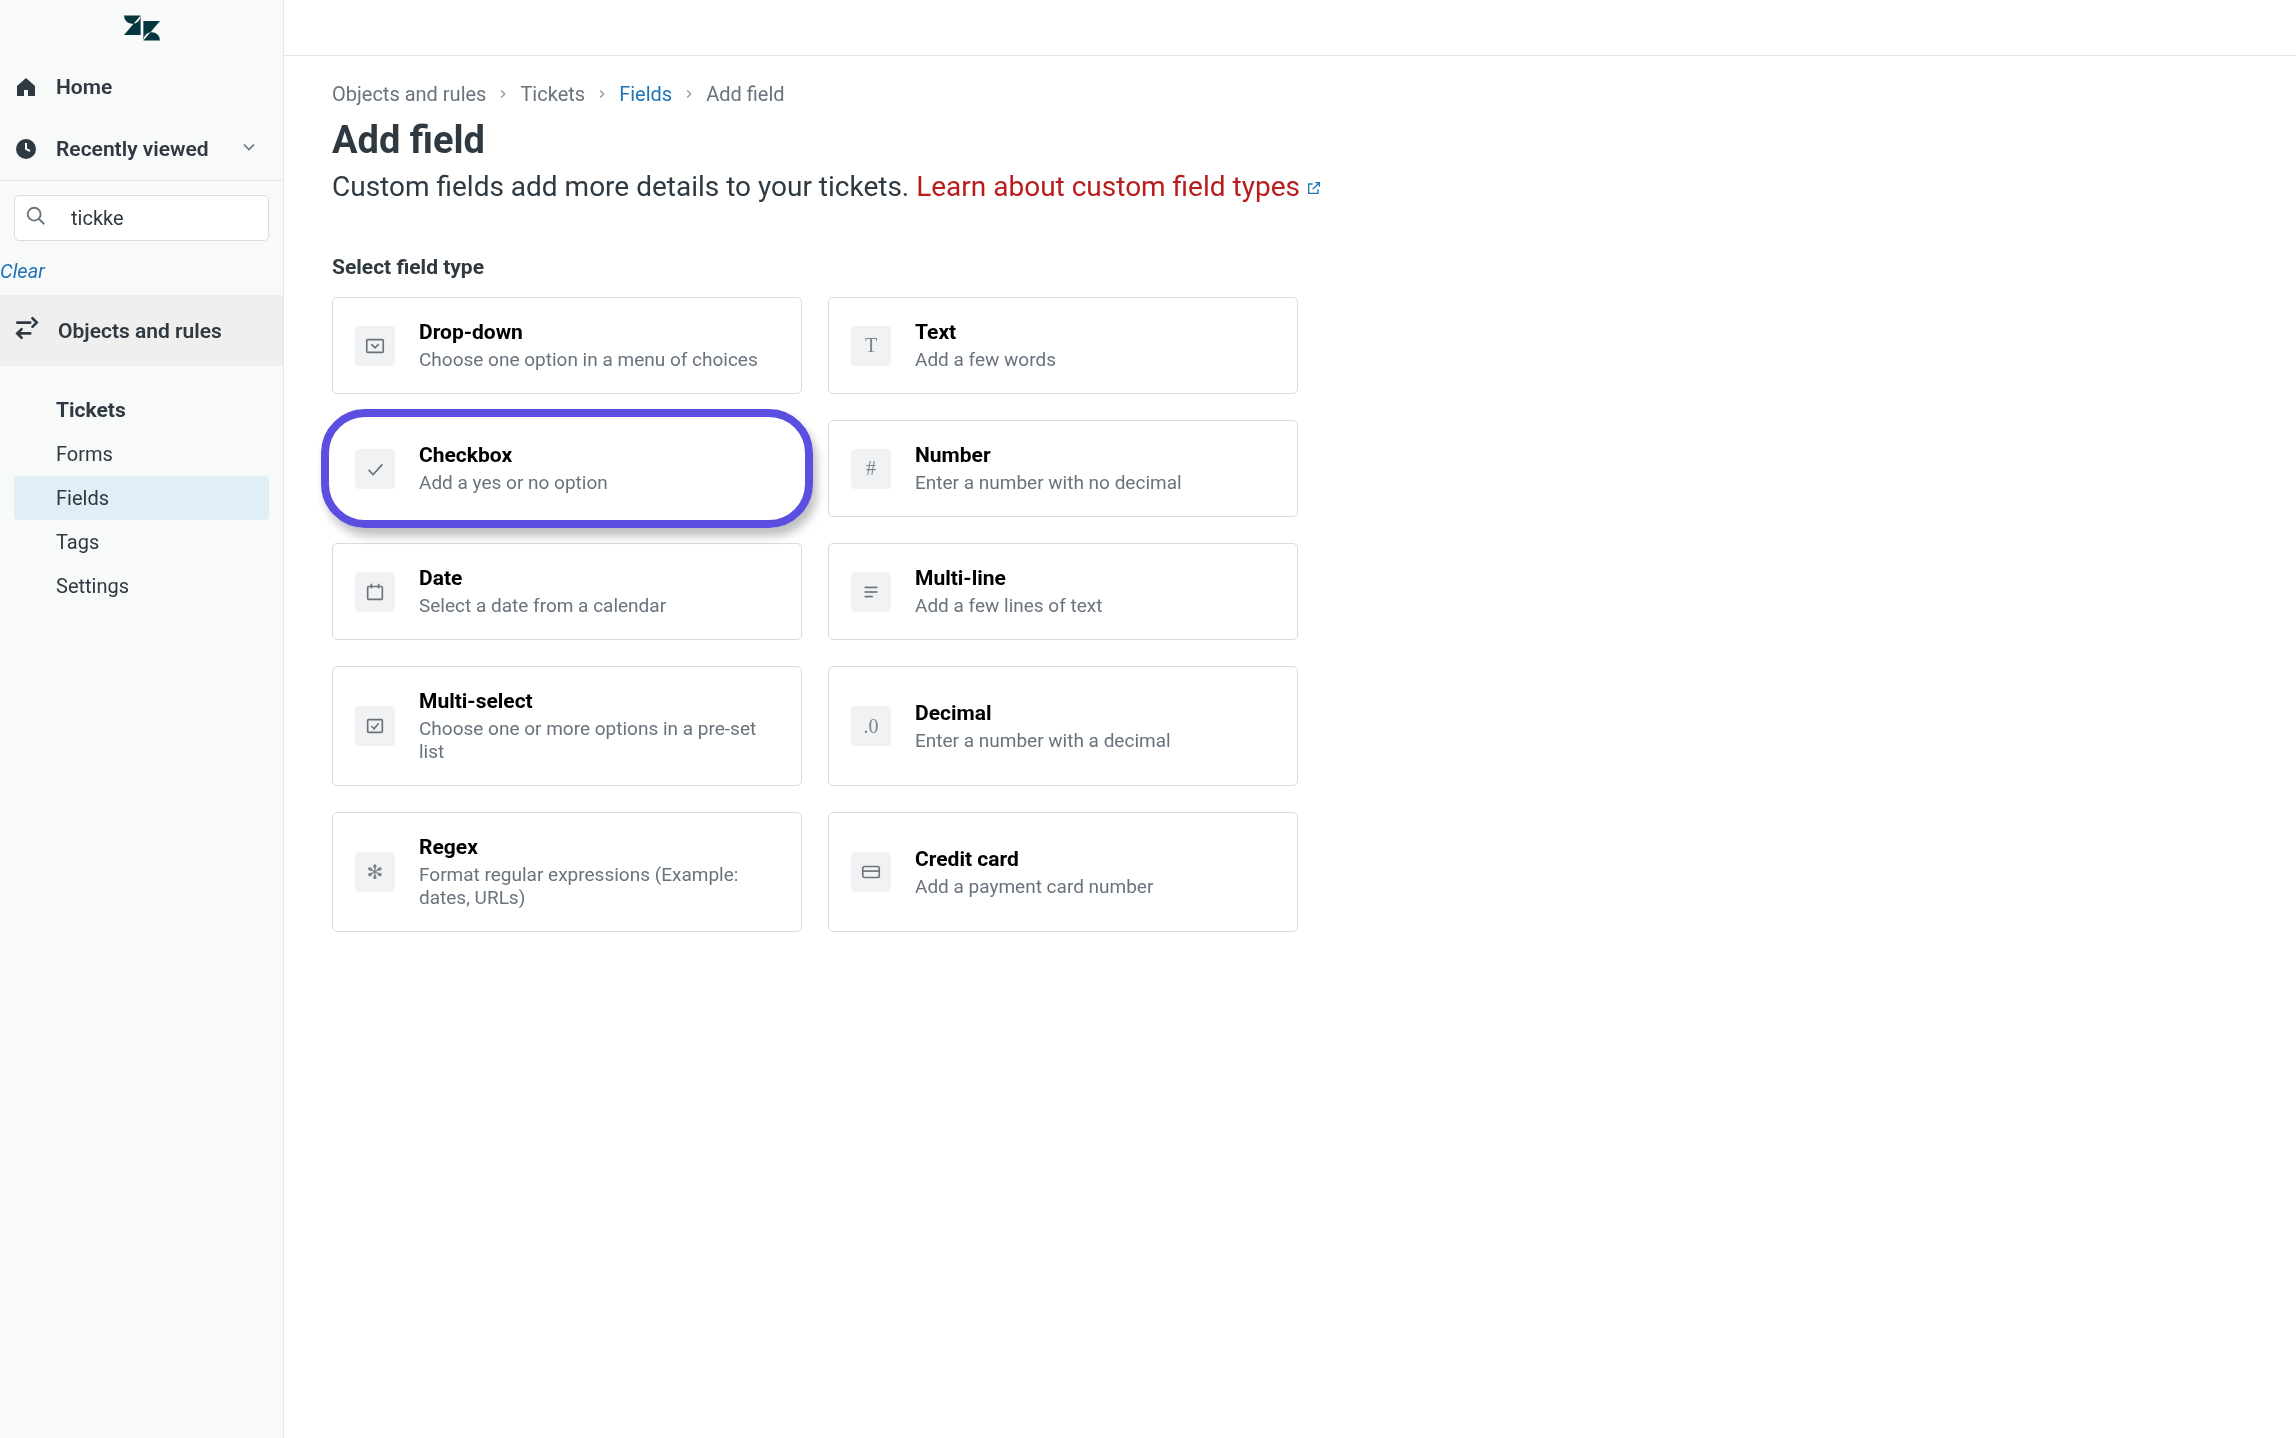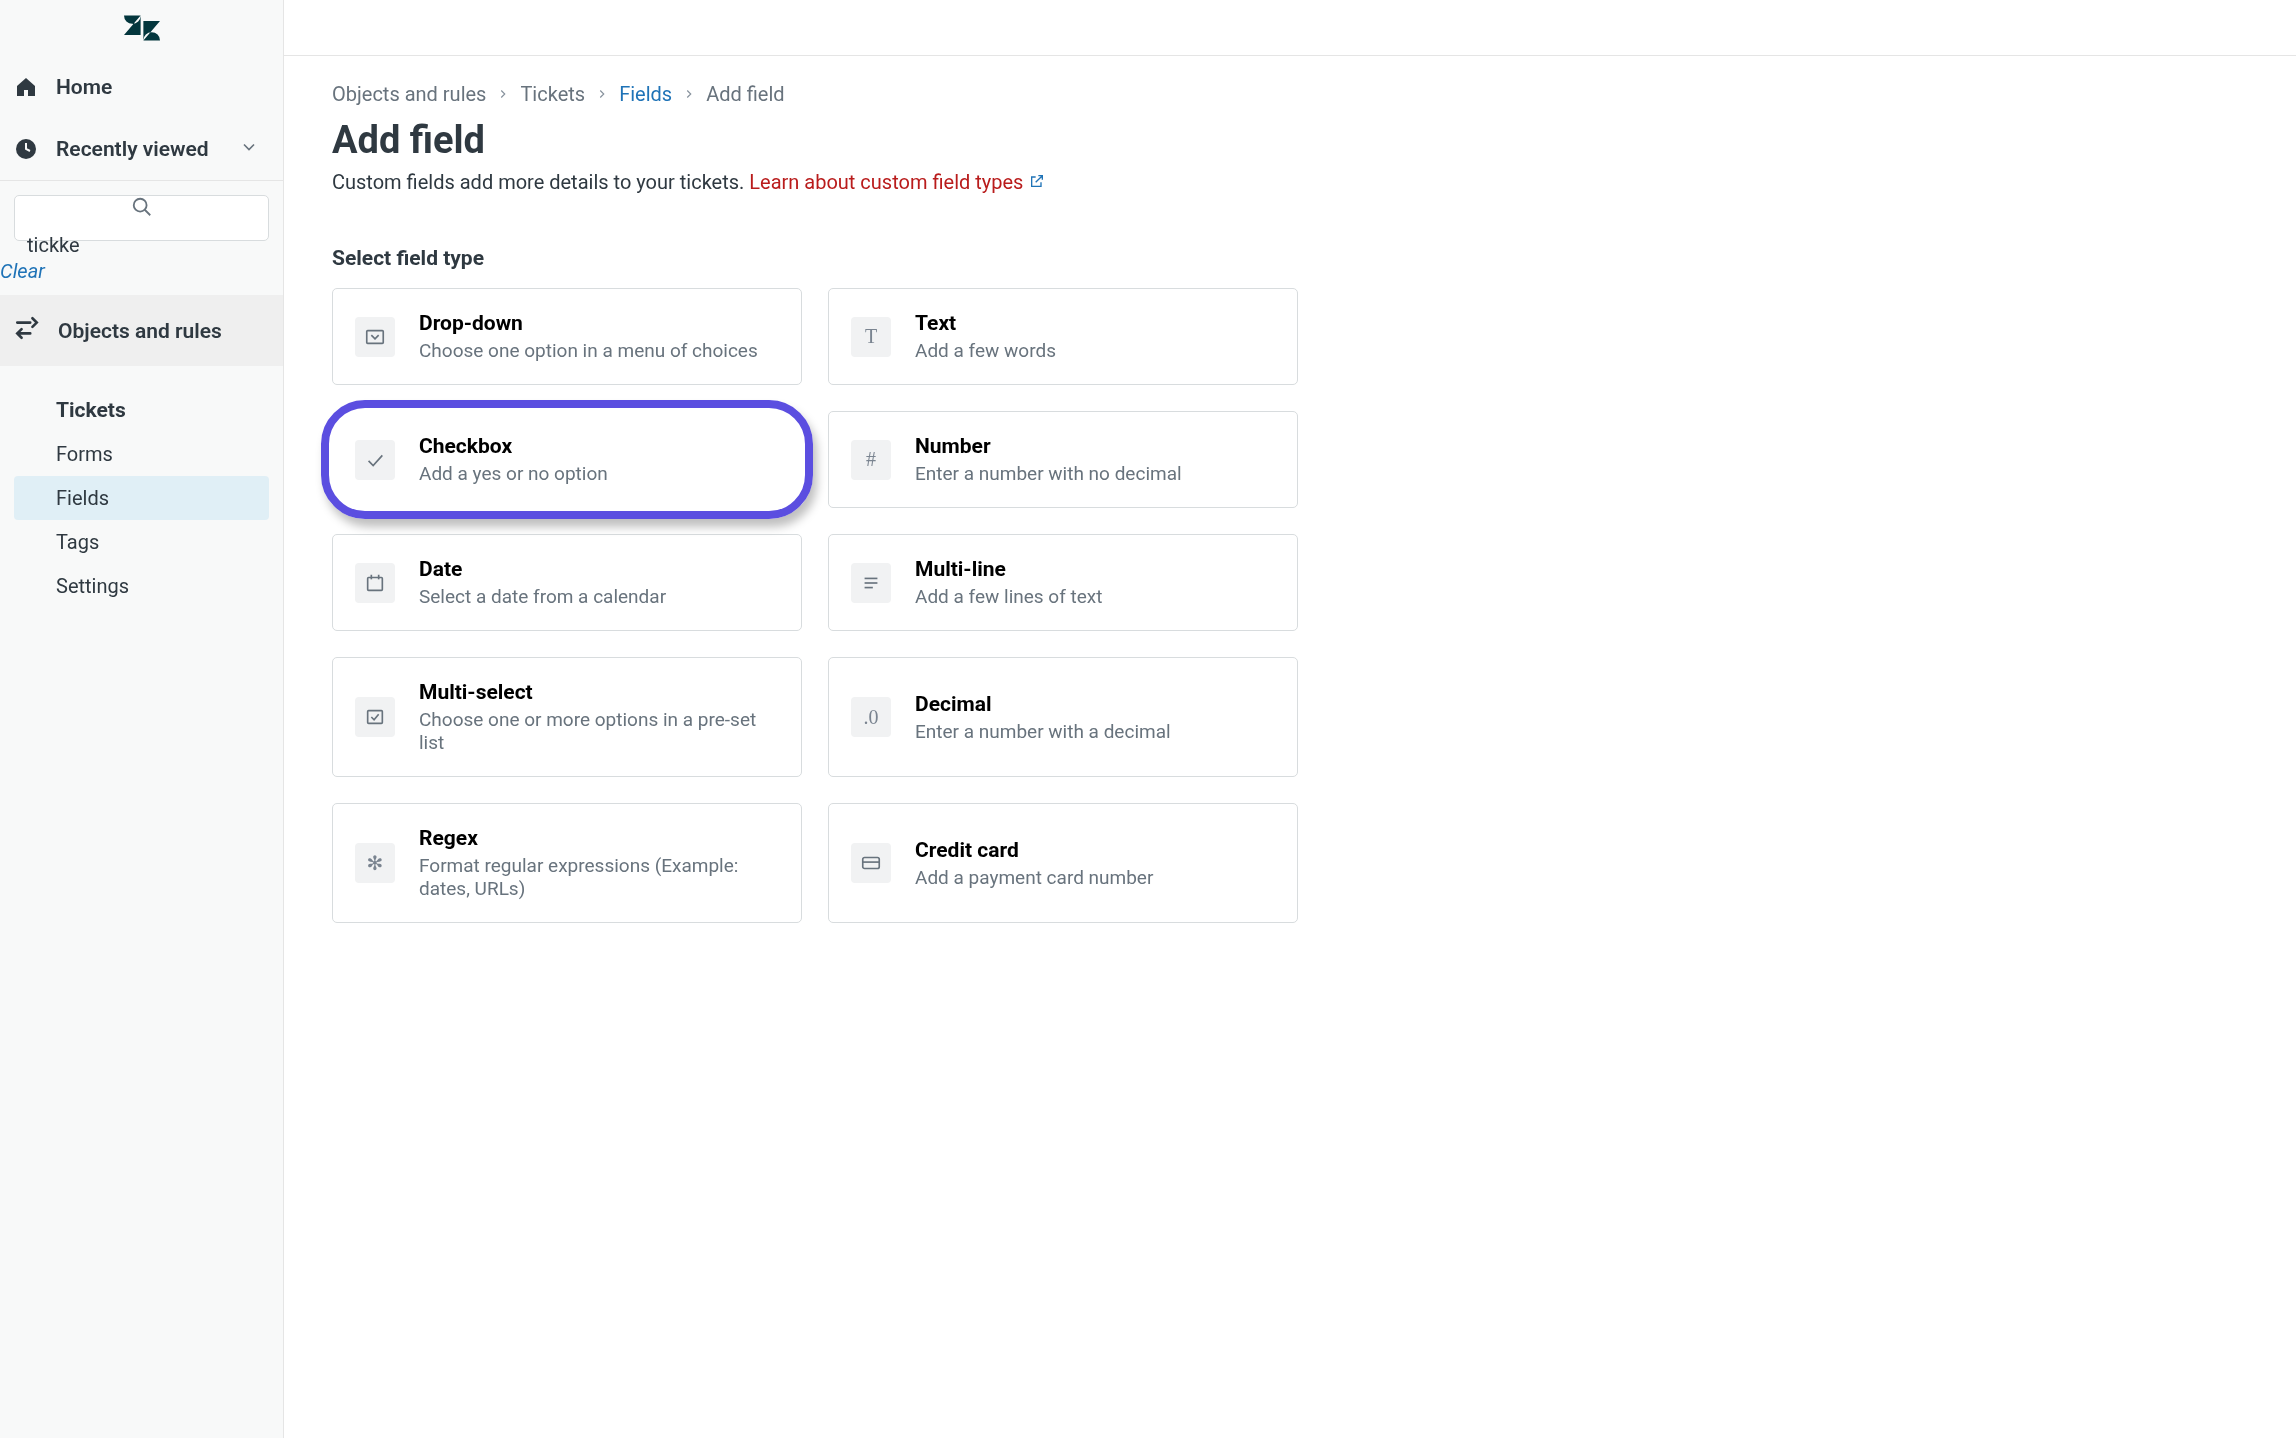--- a/index.html
+++ b/index.html
@@ -40,21 +40,21 @@
   .chevron svg { width: 20px; height: 20px; stroke: #68737d; fill:none; stroke-width:2;}
 
   .divider { height:1px; background:#e5e5e5; }
 
   .search-wrap { padding: 14px; }
   .search-field {
     width: 100%; height: 46px;
     border: 1px solid #d8dcde; border-radius: 5px;
     background: #fff;
     display:flex; align-items:center;
-    padding: 0 10px; gap: 10px; flex-direction: column;
+    padding: 0 10px; gap: 22px;
   }
   .search-field svg { width:22px; height:22px; stroke:#68737d; fill:none; stroke-width:2;}
   .search-field input {
     border:none; outline:none; background:transparent;
     font-size: 20px; color:#2f3941; width:100%;
     font-family: inherit;
   }
   .clear-wrap { text-align:left; padding: 4px 24px 12px 0; font-style: italic;}
   .clear-link { color:#1f73b7; font-size: 20px; cursor:pointer; }
 
@@ -86,21 +86,21 @@
 
   .content { padding: 26px 48px; }
 
   .breadcrumbs { font-size:20px; color:#68737d; display:flex; align-items:center; gap:10px; flex-wrap:wrap;}
   .breadcrumbs .crumb { cursor:pointer; }
   .breadcrumbs .crumb.link { color:#1f73b7; }
   .breadcrumbs .sep svg { width:14px; height:14px; stroke:#87929d; fill:none; stroke-width:2;}
   .breadcrumbs .leaf { color:#68737d; }
 
   h1.page-title { font-size:38px; font-weight:700; margin: 12px 0 8px 0; color:#2f3941;}
-  .subtitle { font-size:20px; color:#2f3941; }
+  .subtitle { font-size:28px; color:#2f3941; }
   .subtitle a { color:#b91c1c; text-decoration:none; cursor:pointer; display:inline-flex; align-items:center; gap:6px;}
   .subtitle a svg { width:16px; height:16px; stroke:#1f73b7; fill:none; stroke-width:2;}
 
   .section-label { font-size:21px; font-weight:700; margin-top: 52px; margin-bottom: 18px;}
 
   .card-grid { display:grid; grid-template-columns: 470px 470px; gap: 26px; }
   .card {
     border:1px solid #d8dcde; border-radius:5px;
     padding: 22px 22px; display:flex; align-items:center; gap:24px;
     cursor:pointer; background:#fff;

